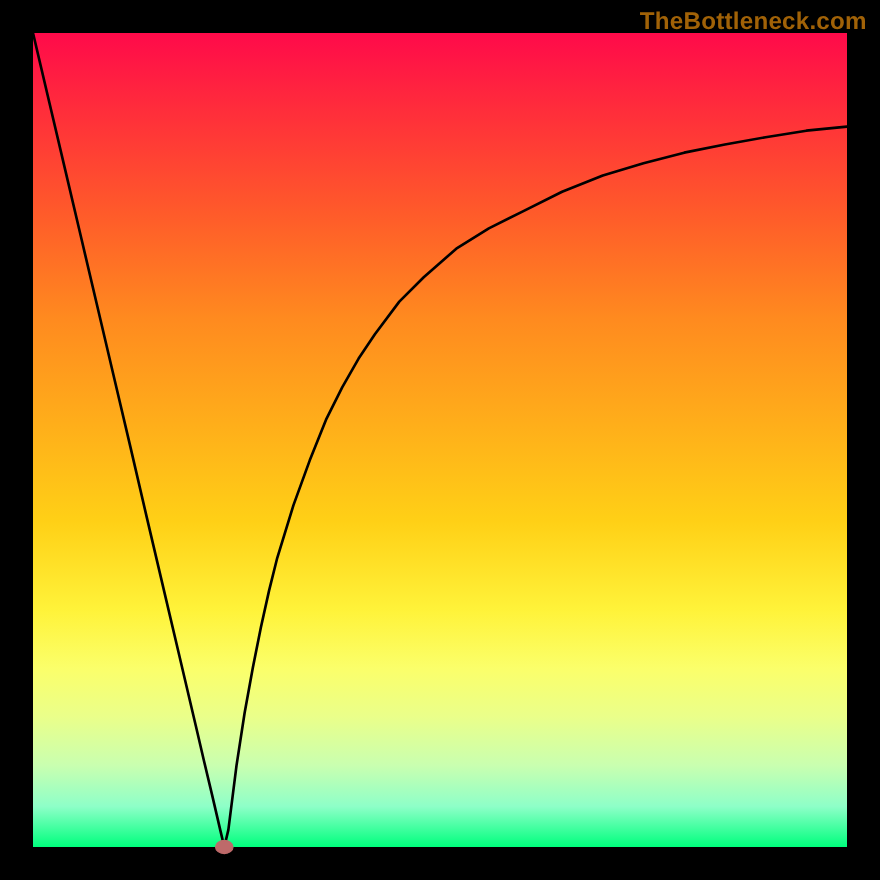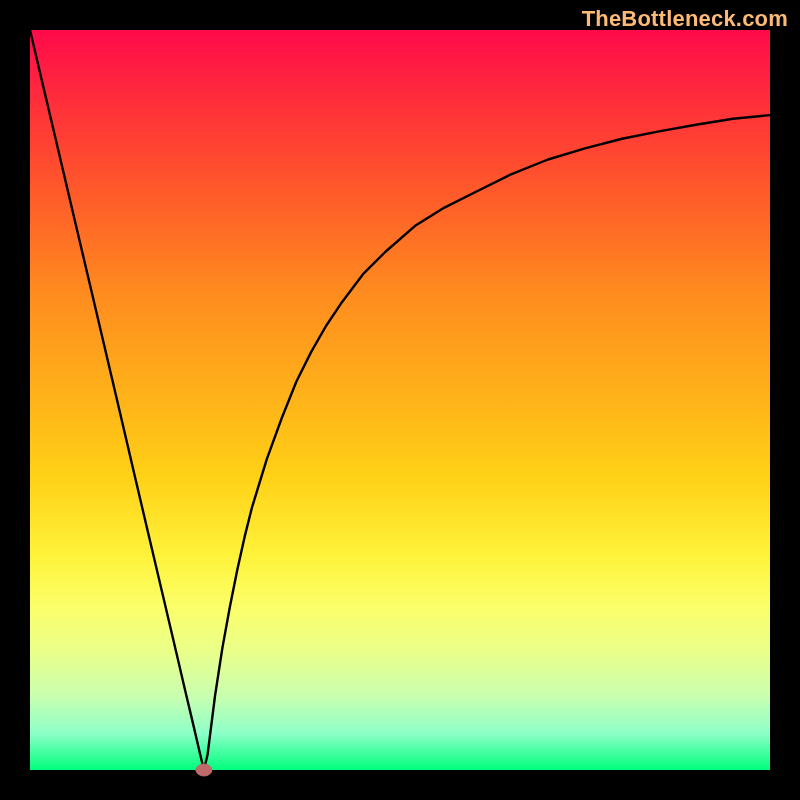--- a/index.html
+++ b/index.html
@@ -35,21 +35,21 @@
       #eaff8a 84%,
       #c9ffb0 90%,
       #8effc8 95%,
       #00ff7d 100%
     );
   }
   .watermark {
     position: absolute;
     top: 6px;
     right: 12px;
-    color: #fdba74;
+    color: #a16207;
     font-size: 22px;
     font-weight: 600;
     letter-spacing: 0.2px;
     user-select: none;
   }
   svg.curve {
     position: absolute;
     left: 0;
     top: 0;
     width: 740px;

